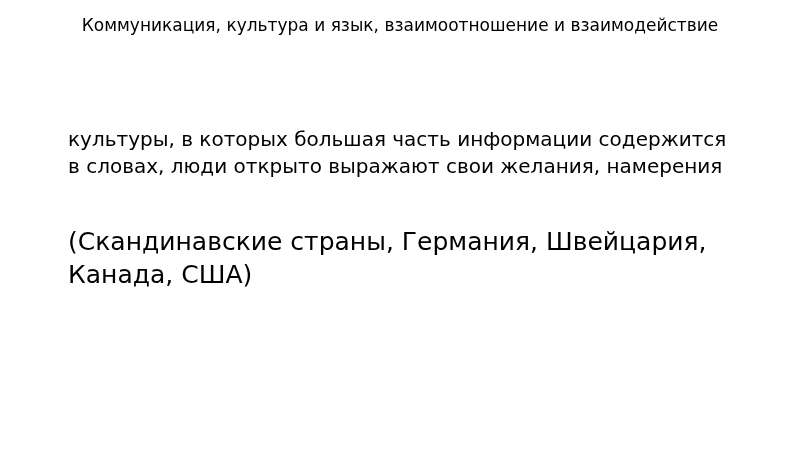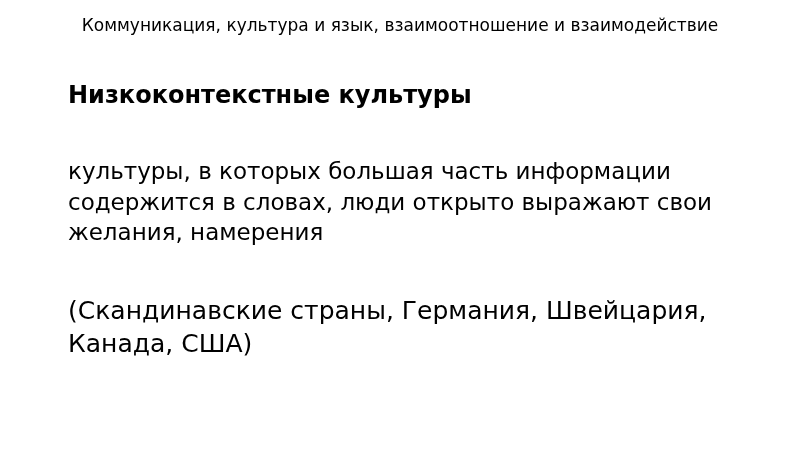--- a/index.html
+++ b/index.html
@@ -41,21 +41,21 @@
     font-size: 24px;
     font-weight: bold;
     line-height: 1.25;
     margin: 0 0 0 0;
     color: #000000;
   }
   .spacer-1 {
     height: 46px;
   }
   .para {
-    font-size: 23px;
+    font-size: 20px;
     line-height: 1.33;
     margin: 0;
     color: #000000;
   }
   .spacer-2 {
     height: 46px;
   }
   .para-2 {
     font-size: 25px;
     line-height: 1.33;
@@ -65,21 +65,20 @@
 </style>
 </head>
 <body>
 
 <div class="slide">
 
   <div class="slide-title">Коммуникация, культура и язык, взаимоотношение и взаимодействие</div>
 
   <div class="body-block">
 
-    <div class="heading">Низкоконтекстные культуры</div>
 
     <div class="spacer-1"></div>
 
     <div class="para">культуры, в которых большая часть информации содержится в словах, люди открыто выражают свои желания, намерения</div>
 
     <div class="spacer-2"></div>
 
     <div class="para-2">(Скандинавские страны, Германия, Швейцария, Канада, США)</div>
 
   </div>

